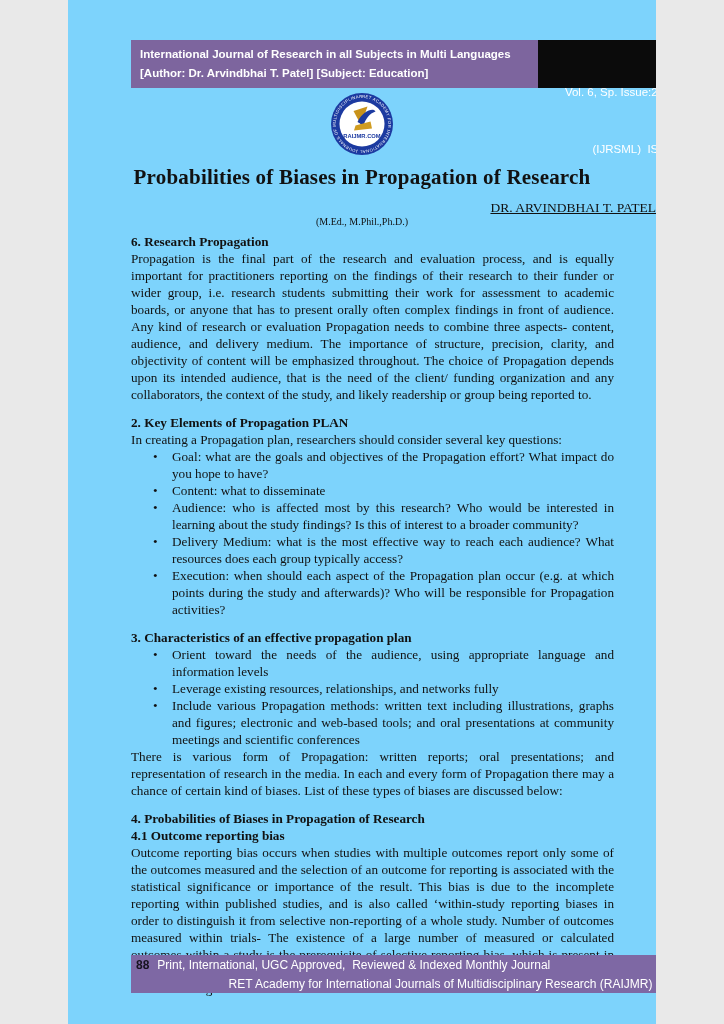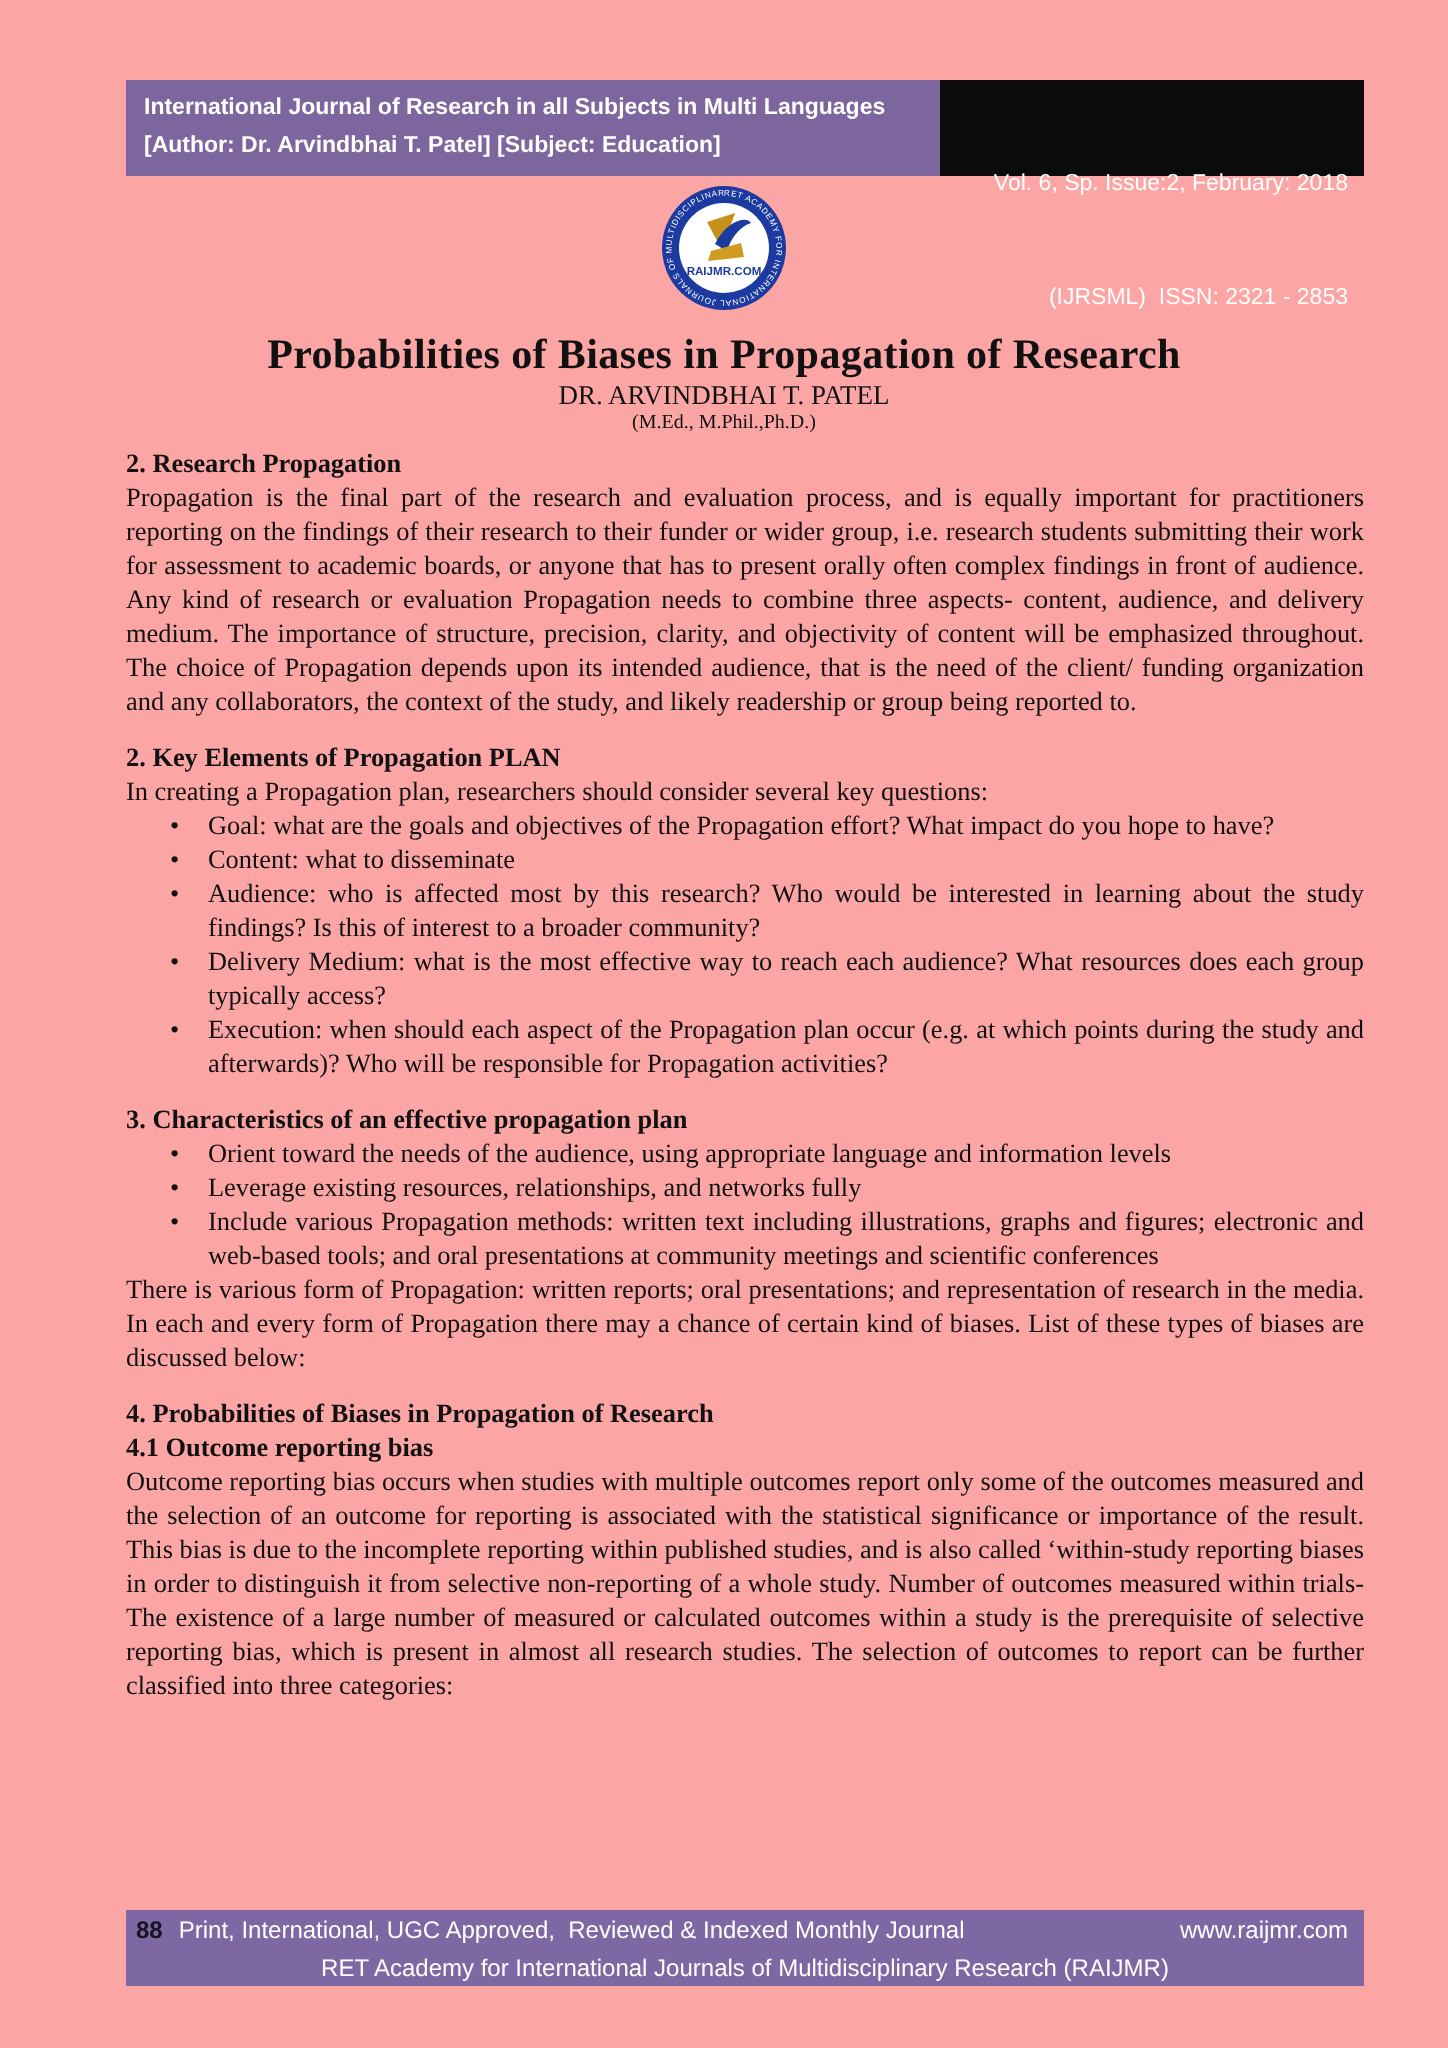--- a/index.html
+++ b/index.html
@@ -1,18 +1,18 @@
 <!DOCTYPE html>
 <html><head>
 <meta charset="utf-8">
 <style>
   html,body { margin:0; padding:0; background:#e9e9e9; }
   .page {
-    position:relative; width:724px; height:1024px; margin:0 auto;
-    background:#fca5a5; overflow:hidden;
+    position:relative; width:588px; height:1024px; margin:0 auto;
+    background:#7dd3fc; overflow:hidden;
     font-family:"Liberation Serif", serif; color:#111;
   }
 
   
   .header-band {
     position:absolute; left:63px; top:40px; width:619px; height:48px;
     background:#7d659e; display:flex;
     font-family:"Liberation Sans", sans-serif;
   }
   .header-left {
@@ -27,21 +27,21 @@
 
   
   .logo-row { padding-top:92px; height:64px; text-align:center; }
   .logo-row svg { width:64px; height:64px; }
 
   
   .title {
     margin-top:9px; text-align:center;
     font-size:21px; font-weight:bold; letter-spacing:.2px;
   }
-  .author   { text-align:center; font-size:13.5px; line-height:15px; }
+  .author   { margin-top:10px; text-align:right; font-size:13.5px; line-height:15px;text-decoration:underline; }
   .credentials { text-align:center; font-size:10px; line-height:14px; }
 
   
   .content {
     margin:4px 42px 0 63px; 
     font-size:13.2px; line-height:17px; text-align:justify;
   }
   .sec { margin-top:11px; }
   .sec:first-child { margin-top:0; }
   h3.sec-heading {
@@ -102,21 +102,21 @@
     </svg>
   </div>
 
   <div class="title">Probabilities of Biases in Propagation of Research</div>
   <div class="author">DR. ARVINDBHAI T. PATEL</div>
   <div class="credentials">(M.Ed., M.Phil.,Ph.D.)</div>
 
   <div class="content">
 
     <div class="sec">
-      <h3 class="sec-heading">2. Research Propagation</h3>
+      <h3 class="sec-heading">6. Research Propagation</h3>
       <p>Propagation is the final part of the research and evaluation process, and is equally important for practitioners reporting on the findings of their research to their funder or wider group, i.e. research students submitting their work for assessment to academic boards, or anyone that has to present orally often complex findings in front of audience. Any kind of research or evaluation Propagation needs to combine three aspects- content, audience, and delivery medium. The importance of structure, precision, clarity, and objectivity of content will be emphasized throughout. The choice of Propagation depends upon its intended audience, that is the need of the client/ funding organization and any collaborators, the context of the study, and likely readership or group being reported to.</p>
     </div>
 
     <div class="sec">
       <h3 class="sec-heading">2. Key Elements of Propagation PLAN</h3>
       <p>In creating a Propagation plan, researchers should consider several key questions:</p>
       <ul class="bullets">
         <li>Goal: what are the goals and objectives of the Propagation effort? What impact do you hope to have?</li>
         <li>Content: what to disseminate</li>
         <li>Audience: who is affected most by this research? Who would be interested in learning about the study findings? Is this of interest to a broader community?</li>

